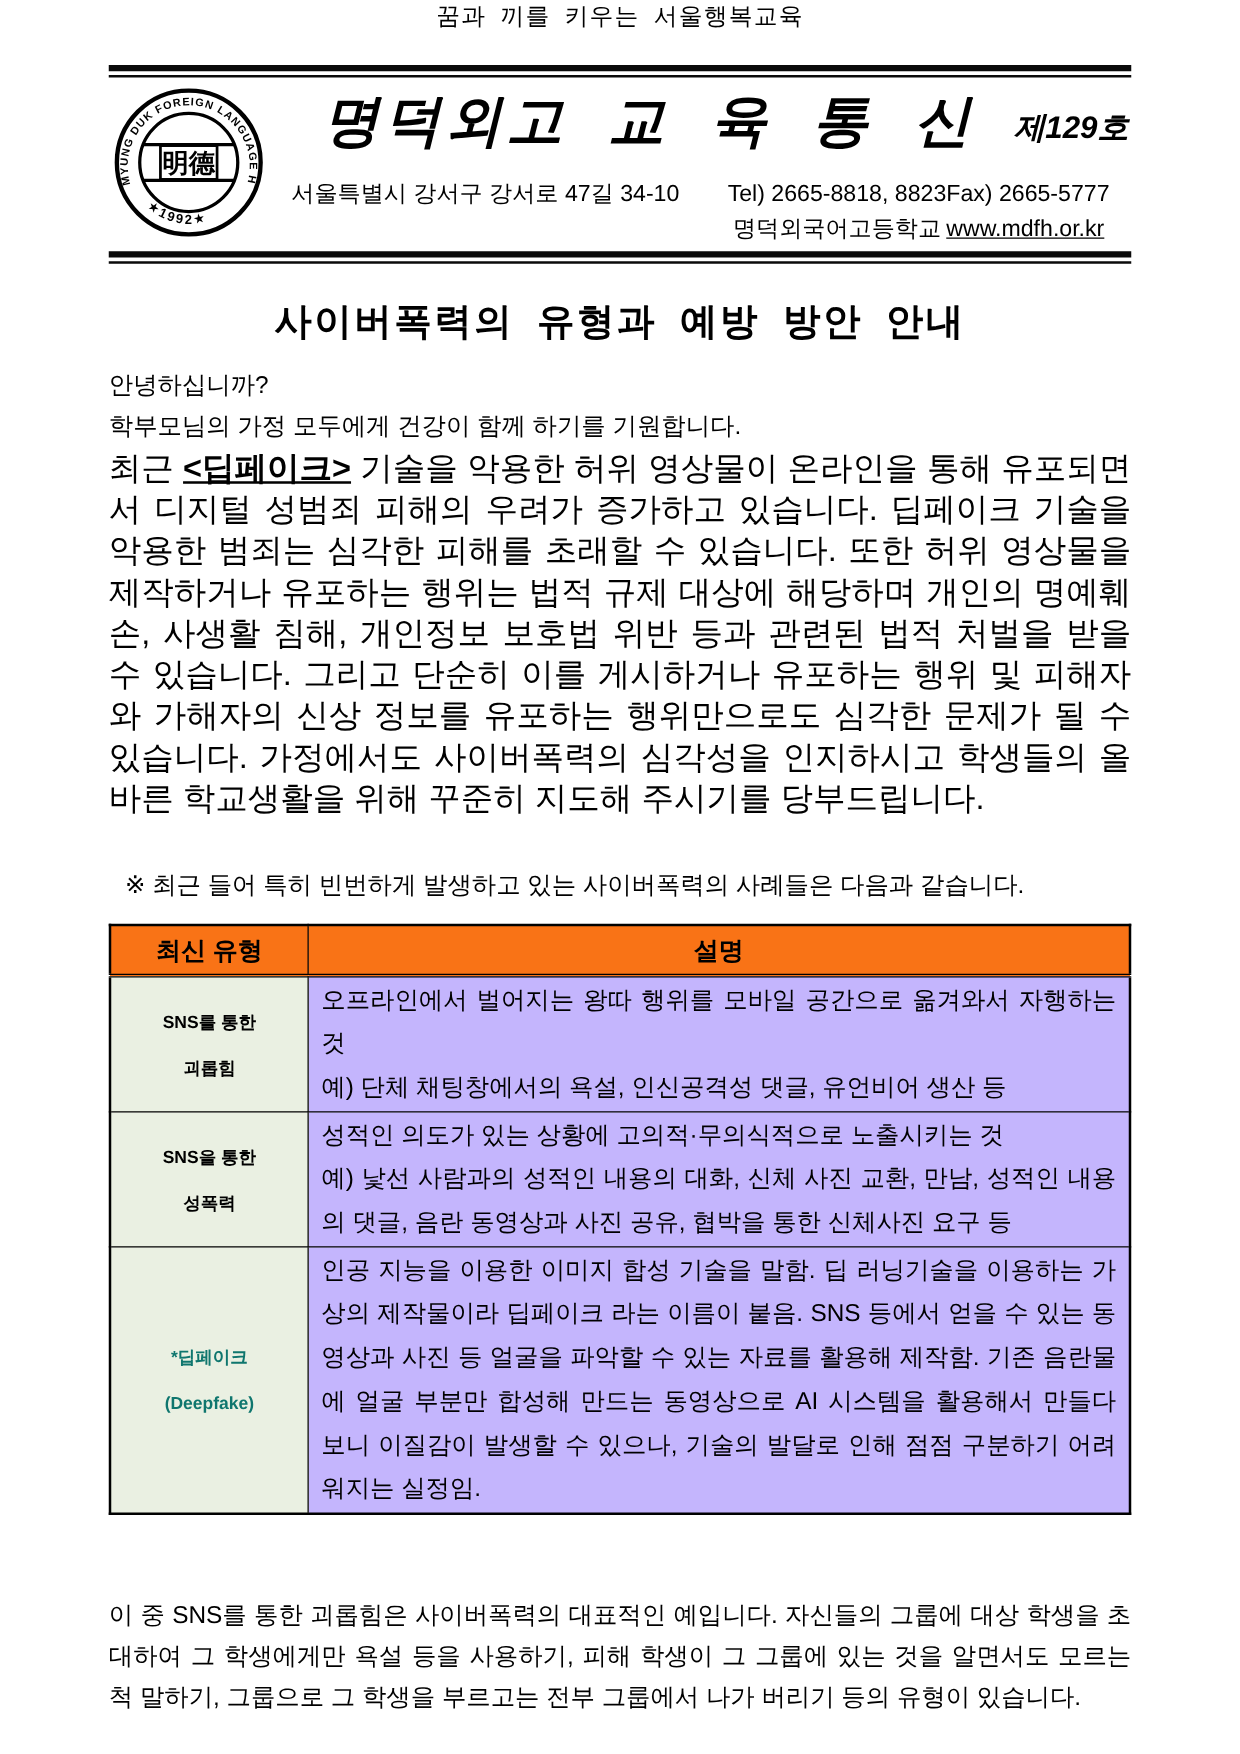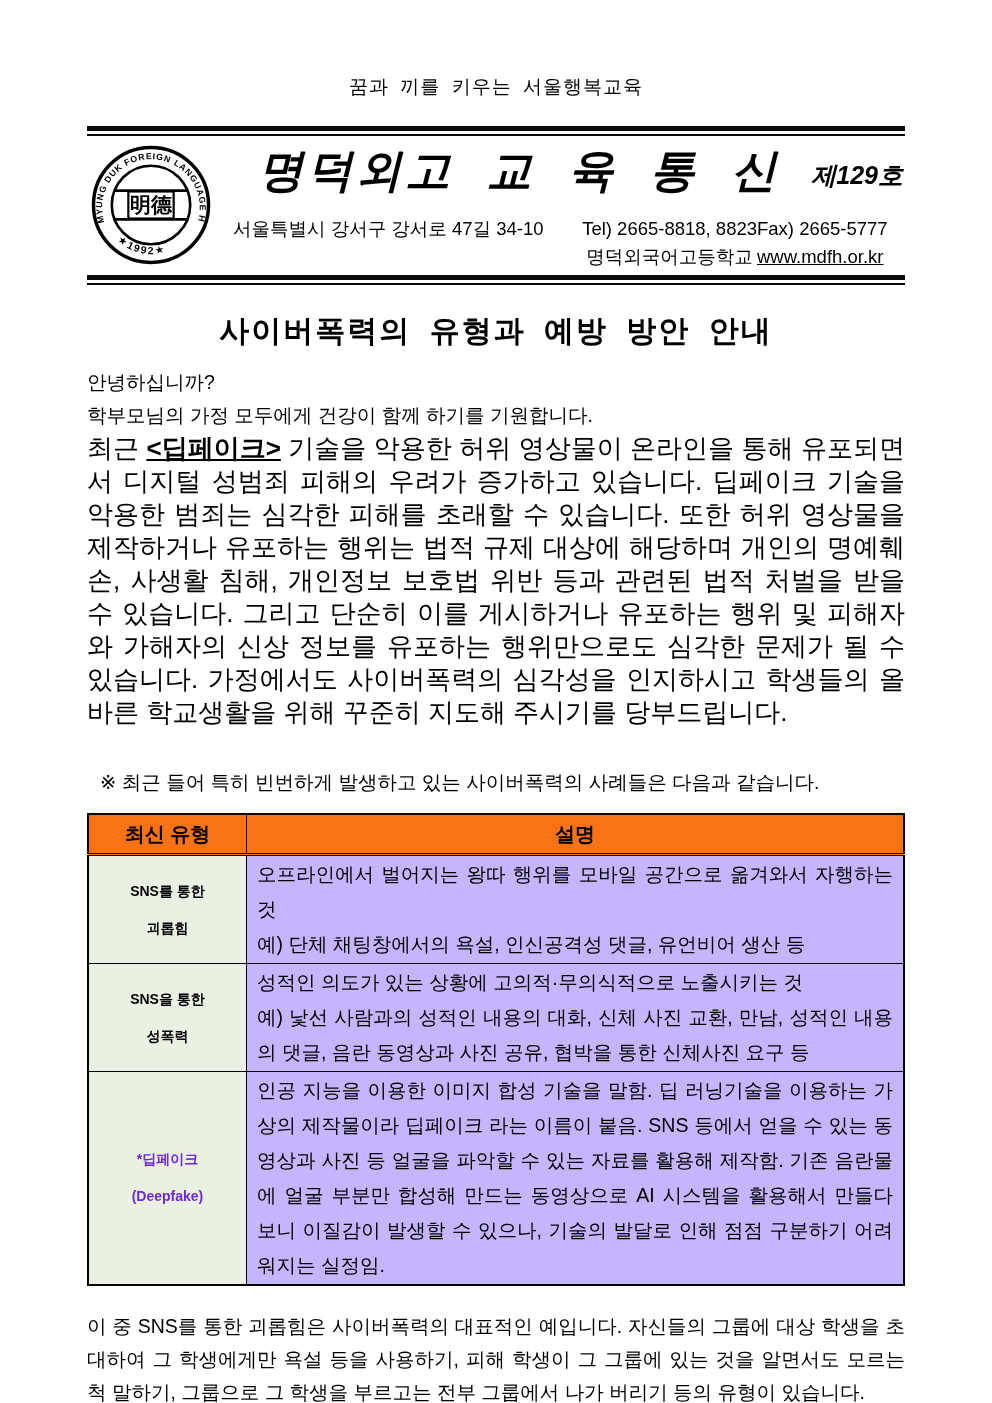--- a/index.html
+++ b/index.html
@@ -7,21 +7,20 @@
     width:992px; height:1403px;
     font-family:"Liberation Sans","DejaVu Sans",sans-serif;
     color:#000;
     position:relative;
     overflow:hidden;
   }
   .page { padding:0 87px; box-sizing:border-box; }
 
   
   .slogan {
-    padding-top:74px;
     text-align:center;
     font-size:19px;
     letter-spacing:1px;
     word-spacing:5px;
   }
 
   
   .rule {
     border-top:5px solid #0a0a0a;
     border-bottom:2px solid #0a0a0a;
@@ -101,33 +100,33 @@
   th.col-type { width:155px; }
   td.cell-type {
     background:#eaf0e2;
     font-weight:bold;
     text-align:center;
     vertical-align:middle;
     font-size:14px;
     line-height:37px;
     white-space:pre-line;
   }
-  td.cell-type.red { color:#6d28d9; }
+  td.cell-type.red { color:#0f766e; }
   td.cell-desc {
     background:#c4b5fd;
     font-size:19.5px;
     line-height:35px;
     padding:1px 10px;
     text-align:justify;
     vertical-align:middle;
     white-space:pre-line;
   }
 
   .closing {
-    margin-top:24px;
+    margin-top:64px;
     font-size:19.5px;
     line-height:33px;
     text-align:justify;
   }
 
   
   .seal-ring-text { font-size:10px; font-weight:bold; letter-spacing:1px; }
   .seal-year-text { font-size:12px; font-weight:bold; letter-spacing:2px; }
   .seal-center-text { font-size:24px; font-weight:bold; font-family:"DejaVu Serif","Liberation Serif",serif; }
 </style>

